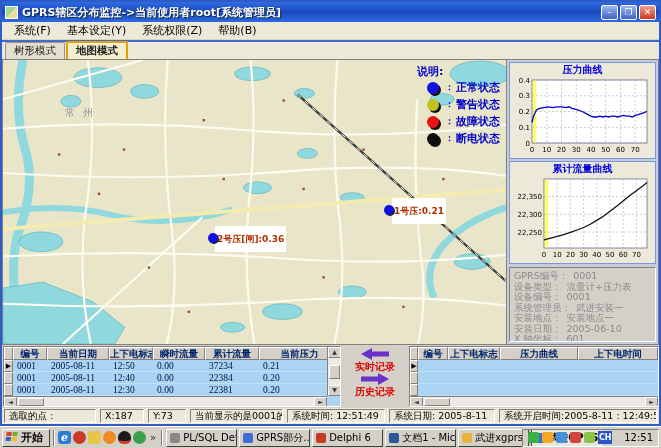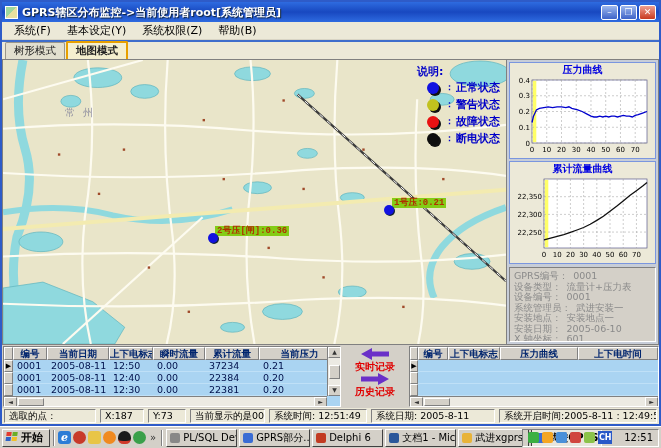--- a/index.html
+++ b/index.html
@@ -39,40 +39,40 @@
   .map-svg { position:absolute; left:0; top:0; width:100%; height:100%; }
   .place-label { position:absolute; left:62px; top:46px; font-size:10px; color:#8F8FA0; letter-spacing:8px; }
 
   .legend-title { position:absolute; font-size:11px; font-weight:bold; color:#0000C8; }
   .legend-item { position:absolute; display:flex; align-items:center; }
   .legend-dot { width:12px; height:12px; border-radius:50%; box-shadow:2px 2px 0 #111; flex:none; }
   .legend-sep { font-size:9px; color:#0000C8; font-weight:bold; margin:0 2px 0 6px; }
   .legend-label { font-size:11px; font-weight:bold; color:#0000C8; white-space:nowrap; }
 
   .marker-label { position:absolute; font-size:9px; font-weight:bold; color:#B03000;
-    background:#84cc16; padding:0 2px; white-space:nowrap; line-height:10px;font-family:Liberation Mono, monospace; }
+    background:#ffffff; padding:8px 2px; white-space:nowrap; line-height:10px; }
   .marker-dot { position:absolute; width:10px; height:10px; border-radius:50%; box-shadow:1px 1px 0 #123; }
 
   
   .rightpanel { flex:1; background:#C7CDD8; border:1px solid #808080; display:flex; flex-direction:column; padding:1px; }
   .chart-box { flex:none; margin:1px; background:#ECE9D8; border:1px solid #7A96DF; }
   .chart-title { text-align:center; font-size:10px; font-weight:bold; color:#0000E0; height:13px; line-height:13px; }
   .info-panel { flex:1; margin:2px 1px 1px; background:#D4D0C8;
     border:1px solid; border-color:#808080 #fff #fff #808080; padding:3px 2px 0 4px; overflow:hidden; }
   .info-line { font-size:9.5px; line-height:10.5px; color:#8A8A8A; white-space:nowrap; }
   .info-line .val { margin-left:5px; }
 
   
   .bottom { height:63px; flex:none; background:#D4D0C8; display:flex; padding:1px 0 0 1px; }
   .grid-wrap { position:relative; flex:none; height:61px; border:1px solid; border-color:#808080 #fff #fff #808080; background:#AAD4F2; overflow:hidden; }
   .gw-left { width:338px; }
   .gw-right { flex:1; }
   .tr { display:flex; height:12px; }
   .tr.head { height:13px; }
-  .cell { flex:none; font-size:9.5px; overflow:hidden; white-space:nowrap; }
+  .cell { flex:none; font-size:9.5px; overflow:hidden; white-space:nowrap;font-family:Liberation Serif, serif; }
   .th { background:#D4D0C8; color:#00256E; text-align:center; line-height:12px; font-weight:bold;
     border:1px solid; border-color:#fff #808080 #808080 #fff; }
   .gutter { background:#D4D0C8; border:1px solid; border-color:#fff #808080 #808080 #fff;
     color:#000; font-size:7px; line-height:11px; text-align:center; }
   .td { color:#00114C; line-height:12px; padding-left:4px; background:#AAD4F2; border-bottom:1px solid #BFE0F7; }
   .cell.grow { flex:1; }
 
   .vscroll { position:absolute; right:0; top:0; bottom:10px; width:13px; background:#ECEAE3;
     border-left:1px solid #808080; display:flex; flex-direction:column; justify-content:space-between; }
   .hscroll { position:absolute; left:0; right:0; bottom:0; height:10px; background:#ECEAE3;
@@ -411,21 +411,21 @@
         </div>
       </div>
   </div>
 
   <div class="statusbar">
     <div class="sseg" style="width:92px">选取的点：</div>
     <div class="sseg" style="width:44px">X:187</div>
     <div class="sseg" style="width:38px">Y:73</div>
     <div class="sseg" style="flex:1">当前显示的是0001的实时和历史记录情况!</div>
     <div class="sseg" style="width:98px">系统时间: 12:51:49</div>
-    <div class="sseg" style="width:124px">系统日期: 2005-8-11</div>
+    <div class="sseg" style="width:106px">系统日期: 2005-8-11</div>
     <div class="sseg" style="width:158px">系统开启时间:2005-8-11 : 12:49:59</div>
   </div>
 </div>
 
 <div class="taskbar">
   <div class="start-btn">
     <span class="winflag">
       <i style="background:#E33B2E"></i>
         <i style="background:#6BAE28"></i>
         <i style="background:#2E63C8"></i>

